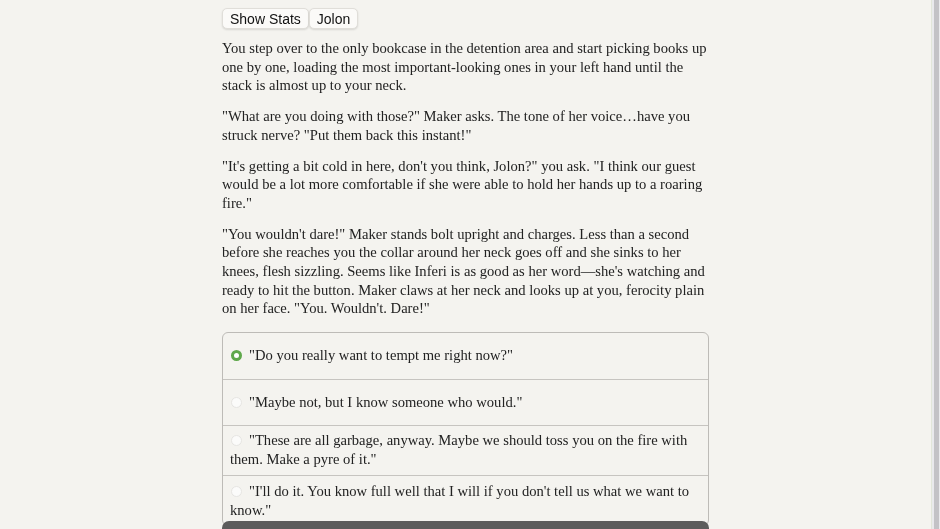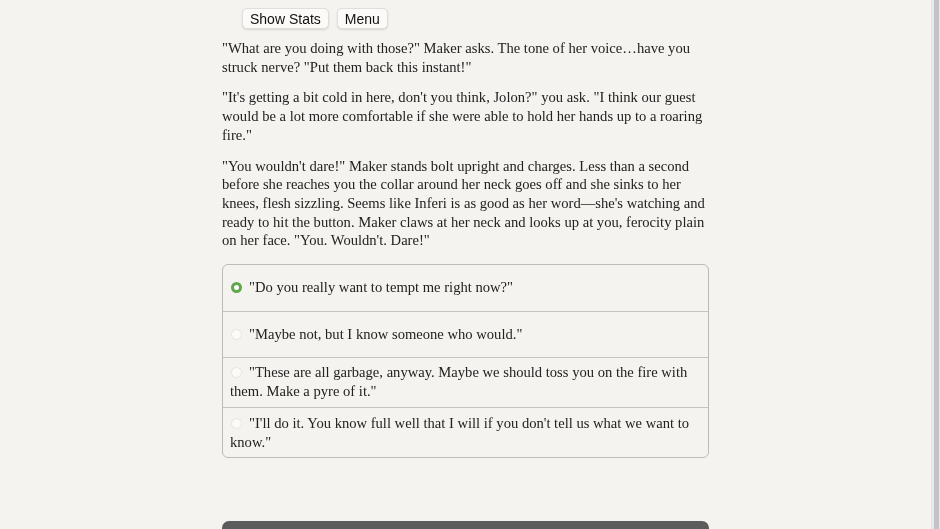--- a/index.html
+++ b/index.html
@@ -16,23 +16,21 @@
       color: #222;
     }
     .page {
       position: absolute;
       left: 222px;
       top: 0;
       width: 487px;
     }
     .toolbar {
       display: flex;
-      gap: 8px;
       margin-top: 8px;
-      margin-left: 20px;
     }
     .tb-btn {
       font-family: "Liberation Sans", "DejaVu Sans", sans-serif;
       font-size: 14px;
       color: #111;
       background: #fbfaf8;
       border: 1px solid #e0ded9;
       border-radius: 5px;
       box-shadow: 0 1px 2px rgba(0,0,0,0.12);
       padding: 0 7px;
@@ -109,24 +107,25 @@
       height: 529px;
       background: #c3c2c6;
     }
   </style>
 </head>
 <body>
 
 <div class="page">
   <div class="toolbar">
     <button class="tb-btn">Show Stats</button>
-    <button class="tb-btn">Menu</button>
+    <button class="tb-btn">Jolon</button>
   </div>
 
   <div class="story">
+    <p>You step over to the only bookcase in the detention area and start picking books up one by one, loading the most important-looking ones in your left hand until the stack is almost up to your neck.</p>
     <p>"What are you doing with those?" Maker asks. The tone of her voice…have you struck nerve? "Put them back this instant!"</p>
     <p>"It's getting a bit cold in here, don't you think, Jolon?" you ask. "I think our guest would be a lot more comfortable if she were able to hold her hands up to a roaring fire."</p>
     <p>"You wouldn't dare!" Maker stands bolt upright and charges. Less than a second before she reaches you the collar around her neck goes off and she sinks to her knees, flesh sizzling. Seems like Inferi is as good as her word—she's watching and ready to hit the button. Maker claws at her neck and looks up at you, ferocity plain on her face. "You. Wouldn't. Dare!"</p>
   </div>
 
   <div class="choices">
     <div class="choice c1">
       <span class="radio checked"></span><span>"Do you really want to tempt me right now?"</span>
     </div>
     <div class="choice c2">

